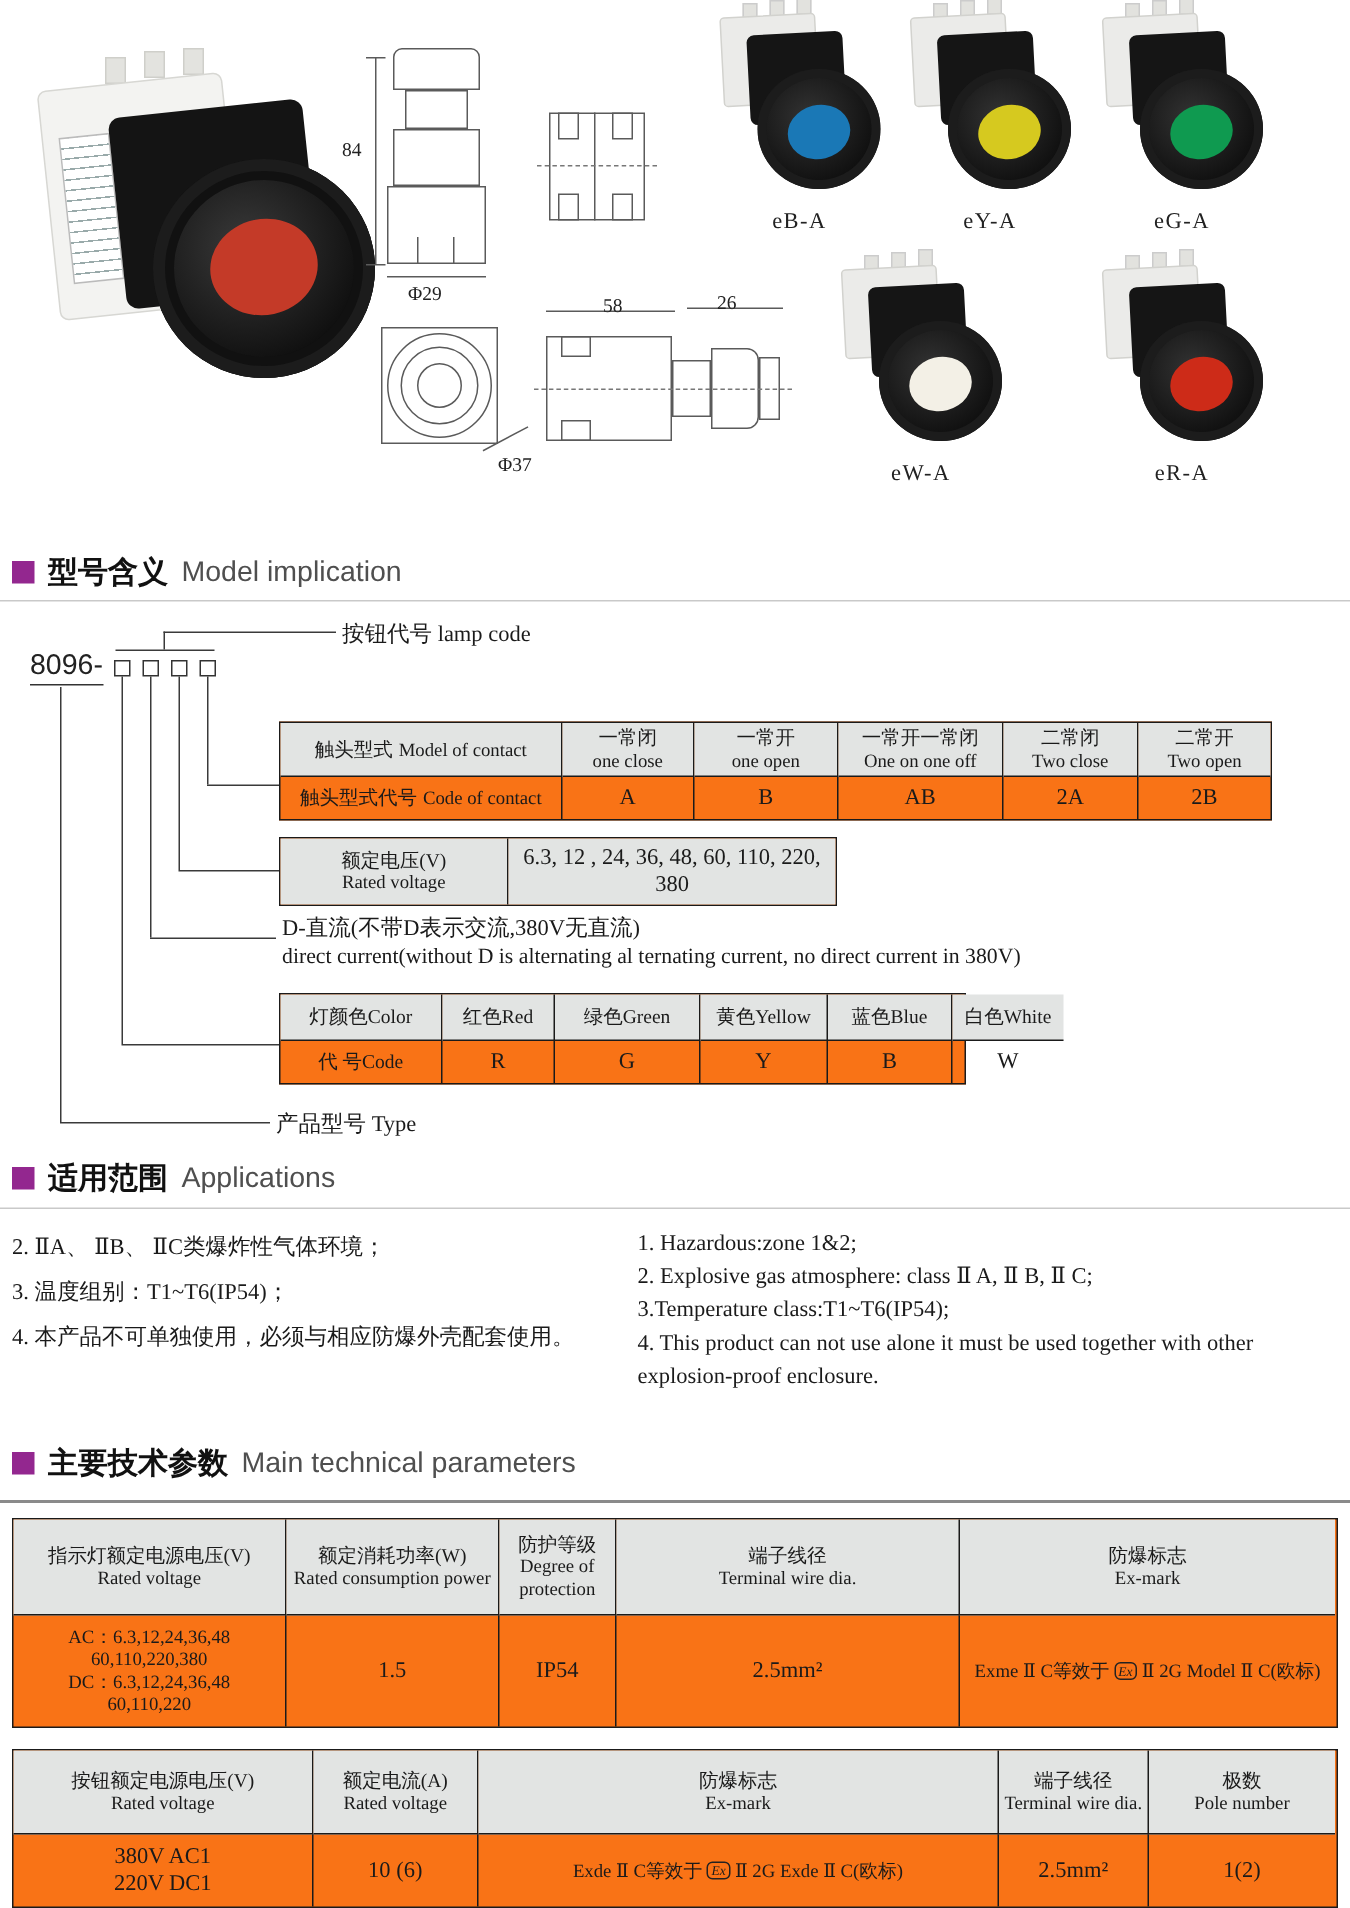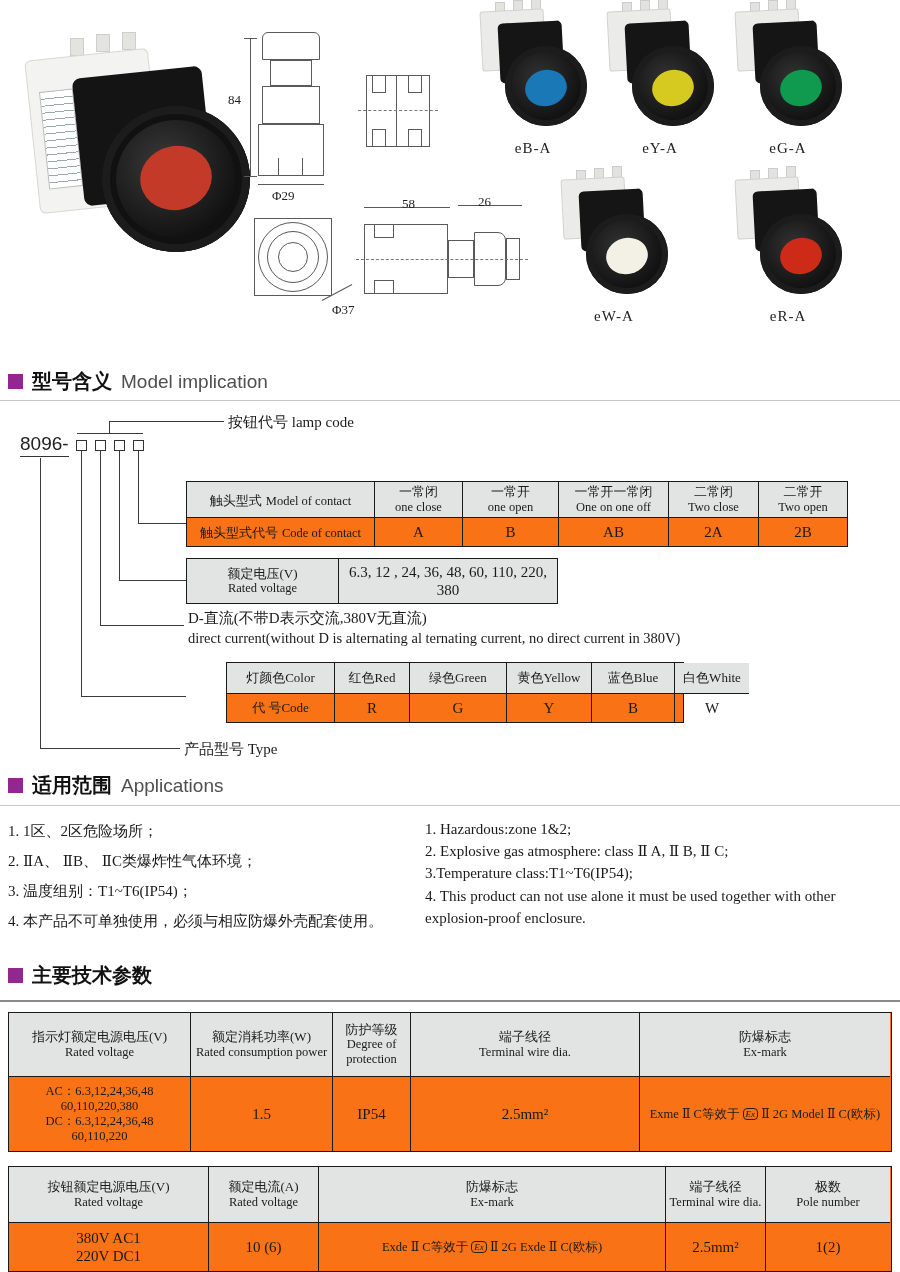--- a/index.html
+++ b/index.html
@@ -266,21 +266,21 @@
     <div class="c hd lastrow">
         <span class="zh">额定电压(V)</span>
         <span class="en">Rated voltage</span>
       </div>
     <div class="c hd lastrow lastcol big">6.3, 12 ,  24, 36, 48, 60, 110, 220, 380</div>
   </div>
 
   <div class="treelbl" style="left:188px;top:609px;">D-直流(不带D表示交流,380V无直流)</div>
   <div class="treelbl" style="left:188px;top:630px;font-size:14.5px;">direct current(without D is alternating al ternating current, no direct current in 380V)</div>
 
-  <div class="tbl" style="left:186px;top:662px;width:458px;grid-template-columns:108px 75px 97px 85px 83px 74px;grid-template-rows:31px 28px;margin-left:40px;">
+  <div class="tbl" style="left:186px;top:662px;width:458px;grid-template-columns:108px 75px 97px 85px 83px 74px;grid-template-rows:31px 28px;">
     <div class="c hd zh">灯颜色Color</div>
     <div class="c hd zh">红色Red</div>
     <div class="c hd zh">绿色Green</div>
     <div class="c hd zh">黄色Yellow</div>
     <div class="c hd zh">蓝色Blue</div>
     <div class="c hd zh lastcol">白色White</div>
     <div class="c lastrow zh">代 号Code</div>
     <div class="c lastrow big">R</div>
     <div class="c lastrow big">G</div>
     <div class="c lastrow big">Y</div>
@@ -291,35 +291,35 @@
   <span class="treelbl" style="left:184px;top:740px;text-align:center;">产品型号  Type</span>
 
   <div class="sec-head" style="top:772px;text-align:right;">
     <span class="sec-bullet"></span>
     <span class="sec-zh">适用范围</span>
     <span class="sec-en">Applications</span>
   </div>
   <div class="sec-rule" style="top:805px;"></div>
 
   <div class="appzh" style="top:822px;">
-    <div>1. 1区、2区危险场所；</div>
     <div>2. ⅡA、 ⅡB、 ⅡC类爆炸性气体环境；</div>
     <div>3. 温度组别：T1~T6(IP54)；</div>
     <div>4. 本产品不可单独使用，必须与相应防爆外壳配套使用。</div>
   </div>
   <div class="appen" style="top:818px;">
     <div>1. Hazardous:zone 1&amp;2;</div>
     <div>2. Explosive gas atmosphere: class Ⅱ A, Ⅱ B, Ⅱ C;</div>
     <div>3.Temperature class:T1~T6(IP54);</div>
     <div style="padding-left:0;">4. This product can not use alone it must be used together with other explosion-proof enclosure.</div>
   </div>
 
   <div class="sec-head" style="top:962px;">
     <span class="sec-bullet"></span>
     <span class="sec-zh">主要技术参数</span>
+    <span class="sec-en">Main technical parameters</span>
   </div>
   <div class="sec-rule dark" style="top:1000px;"></div>
 
   <div class="tbl" style="left:8px;top:1012px;width:884px;grid-template-columns:182px 142px 78px 229px 250px;grid-template-rows:64px 74px;">
     <div class="c hd">
         <span class="zh">指示灯额定电源电压(V)</span>
         <span class="en">Rated  voltage</span>
       </div>
     <div class="c hd">
         <span class="zh">额定消耗功率(W)</span>

